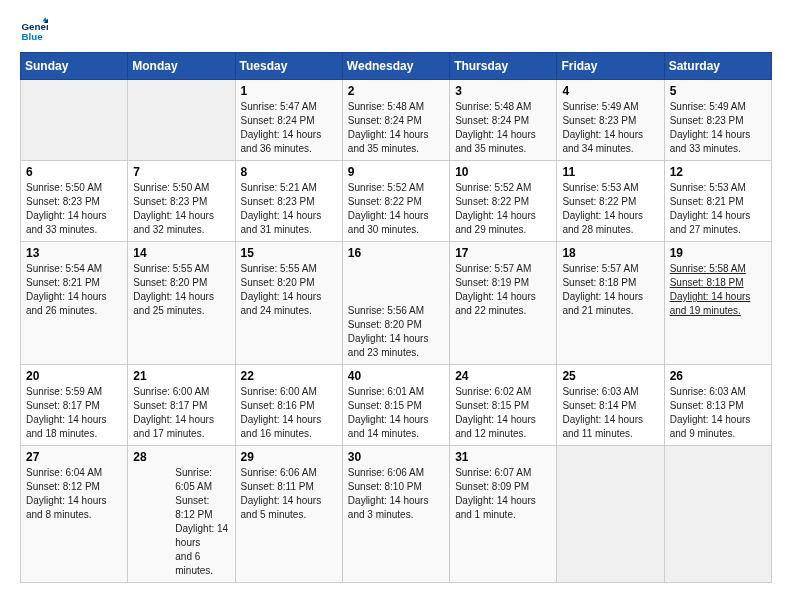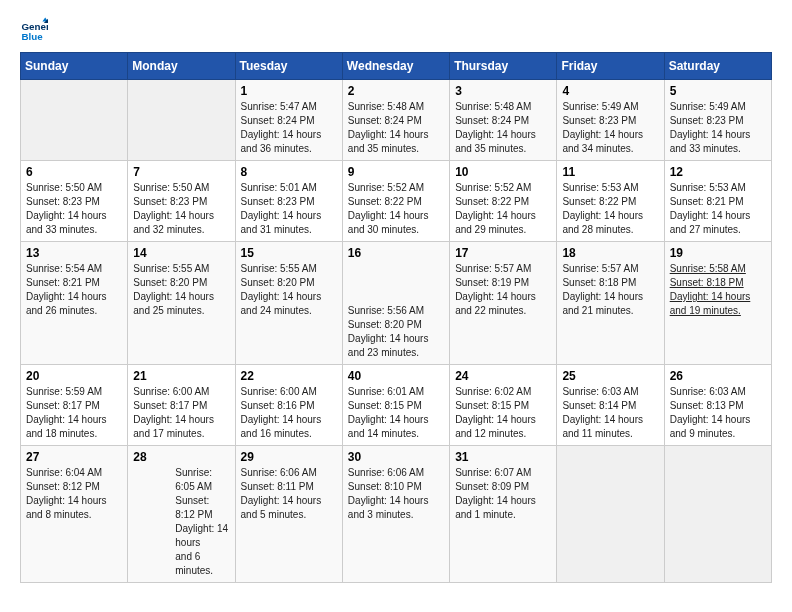--- a/index.html
+++ b/index.html
@@ -163,21 +163,21 @@
         </td>
         <td>
           <div class="day-num">7</div>
           <div class="day-info" style="white-space: pre-line;">Sunrise: 5:50 AM
 Sunset: 8:23 PM
 Daylight: 14 hours
 and 32 minutes.</div>
         </td>
         <td>
           <div class="day-num">8</div>
-          <div class="day-info" style="white-space: pre-line;">Sunrise: 5:01 AM
+          <div class="day-info" style="white-space: pre-line;">Sunrise: 5:21 AM
 Sunset: 8:23 PM
 Daylight: 14 hours
 and 31 minutes.</div>
         </td>
         <td>
           <div class="day-num">9</div>
           <div class="day-info" style="white-space: pre-line;">Sunrise: 5:52 AM
 Sunset: 8:22 PM
 Daylight: 14 hours
 and 30 minutes.</div>

